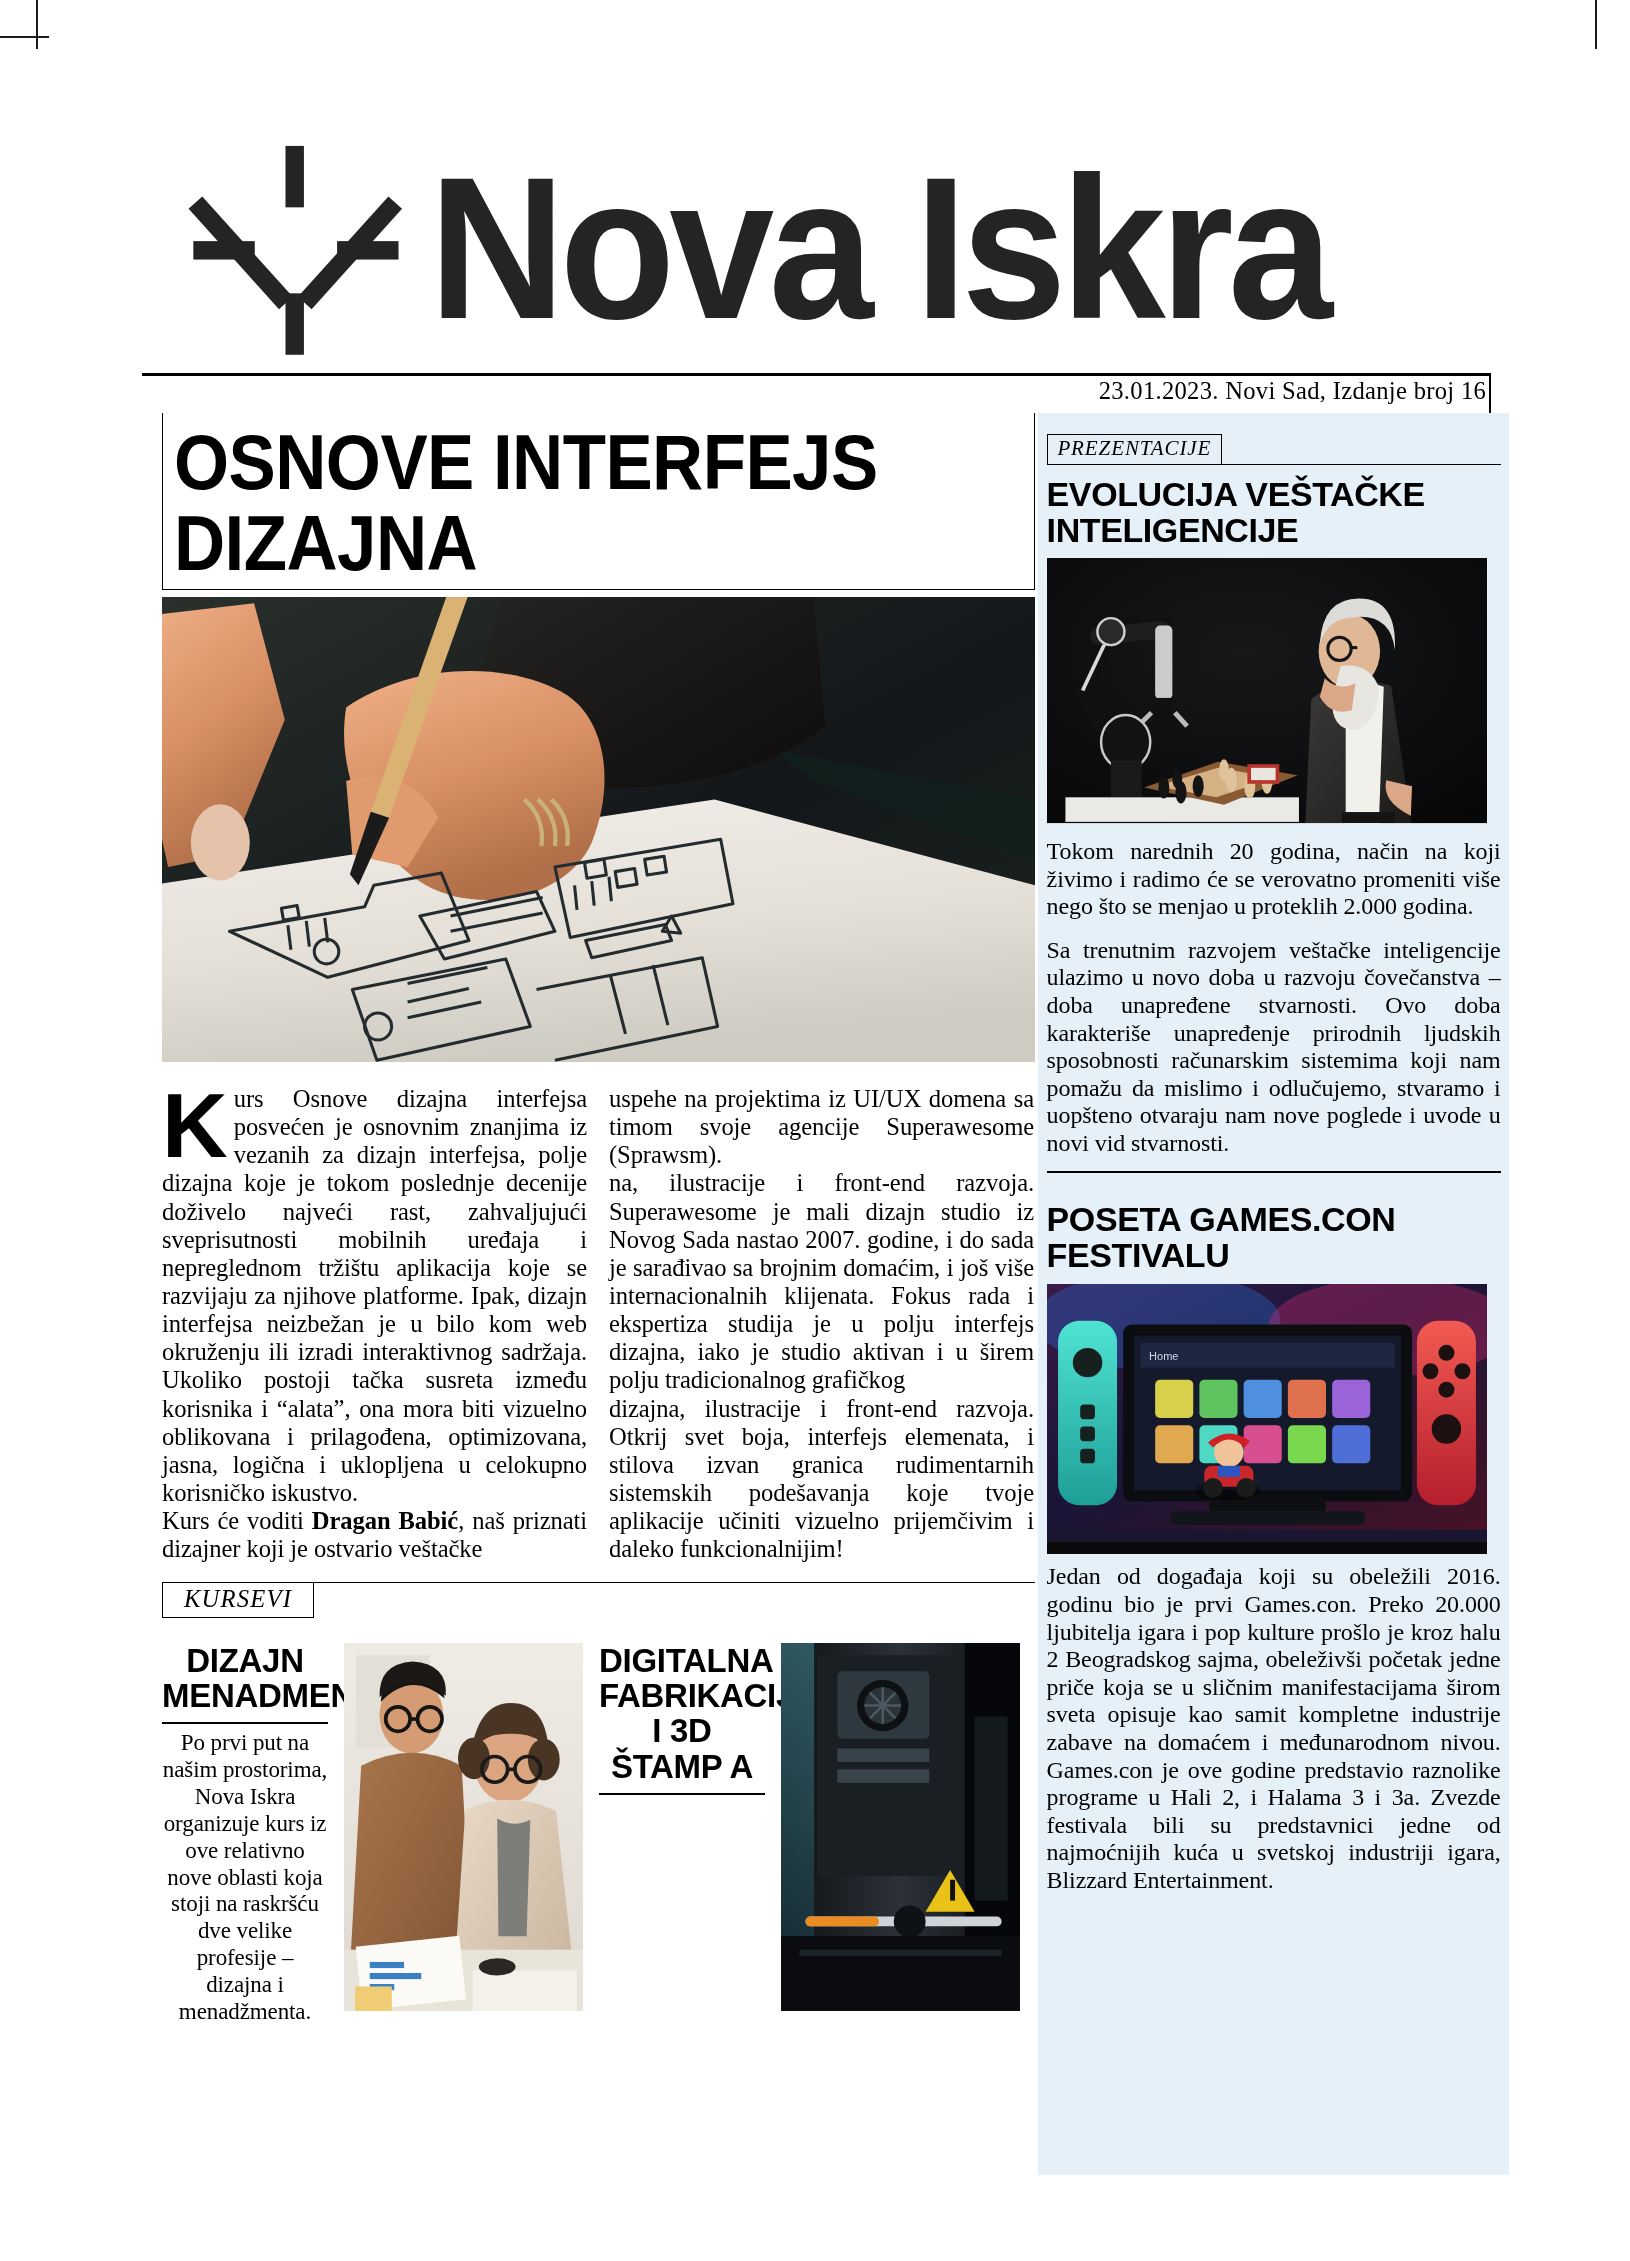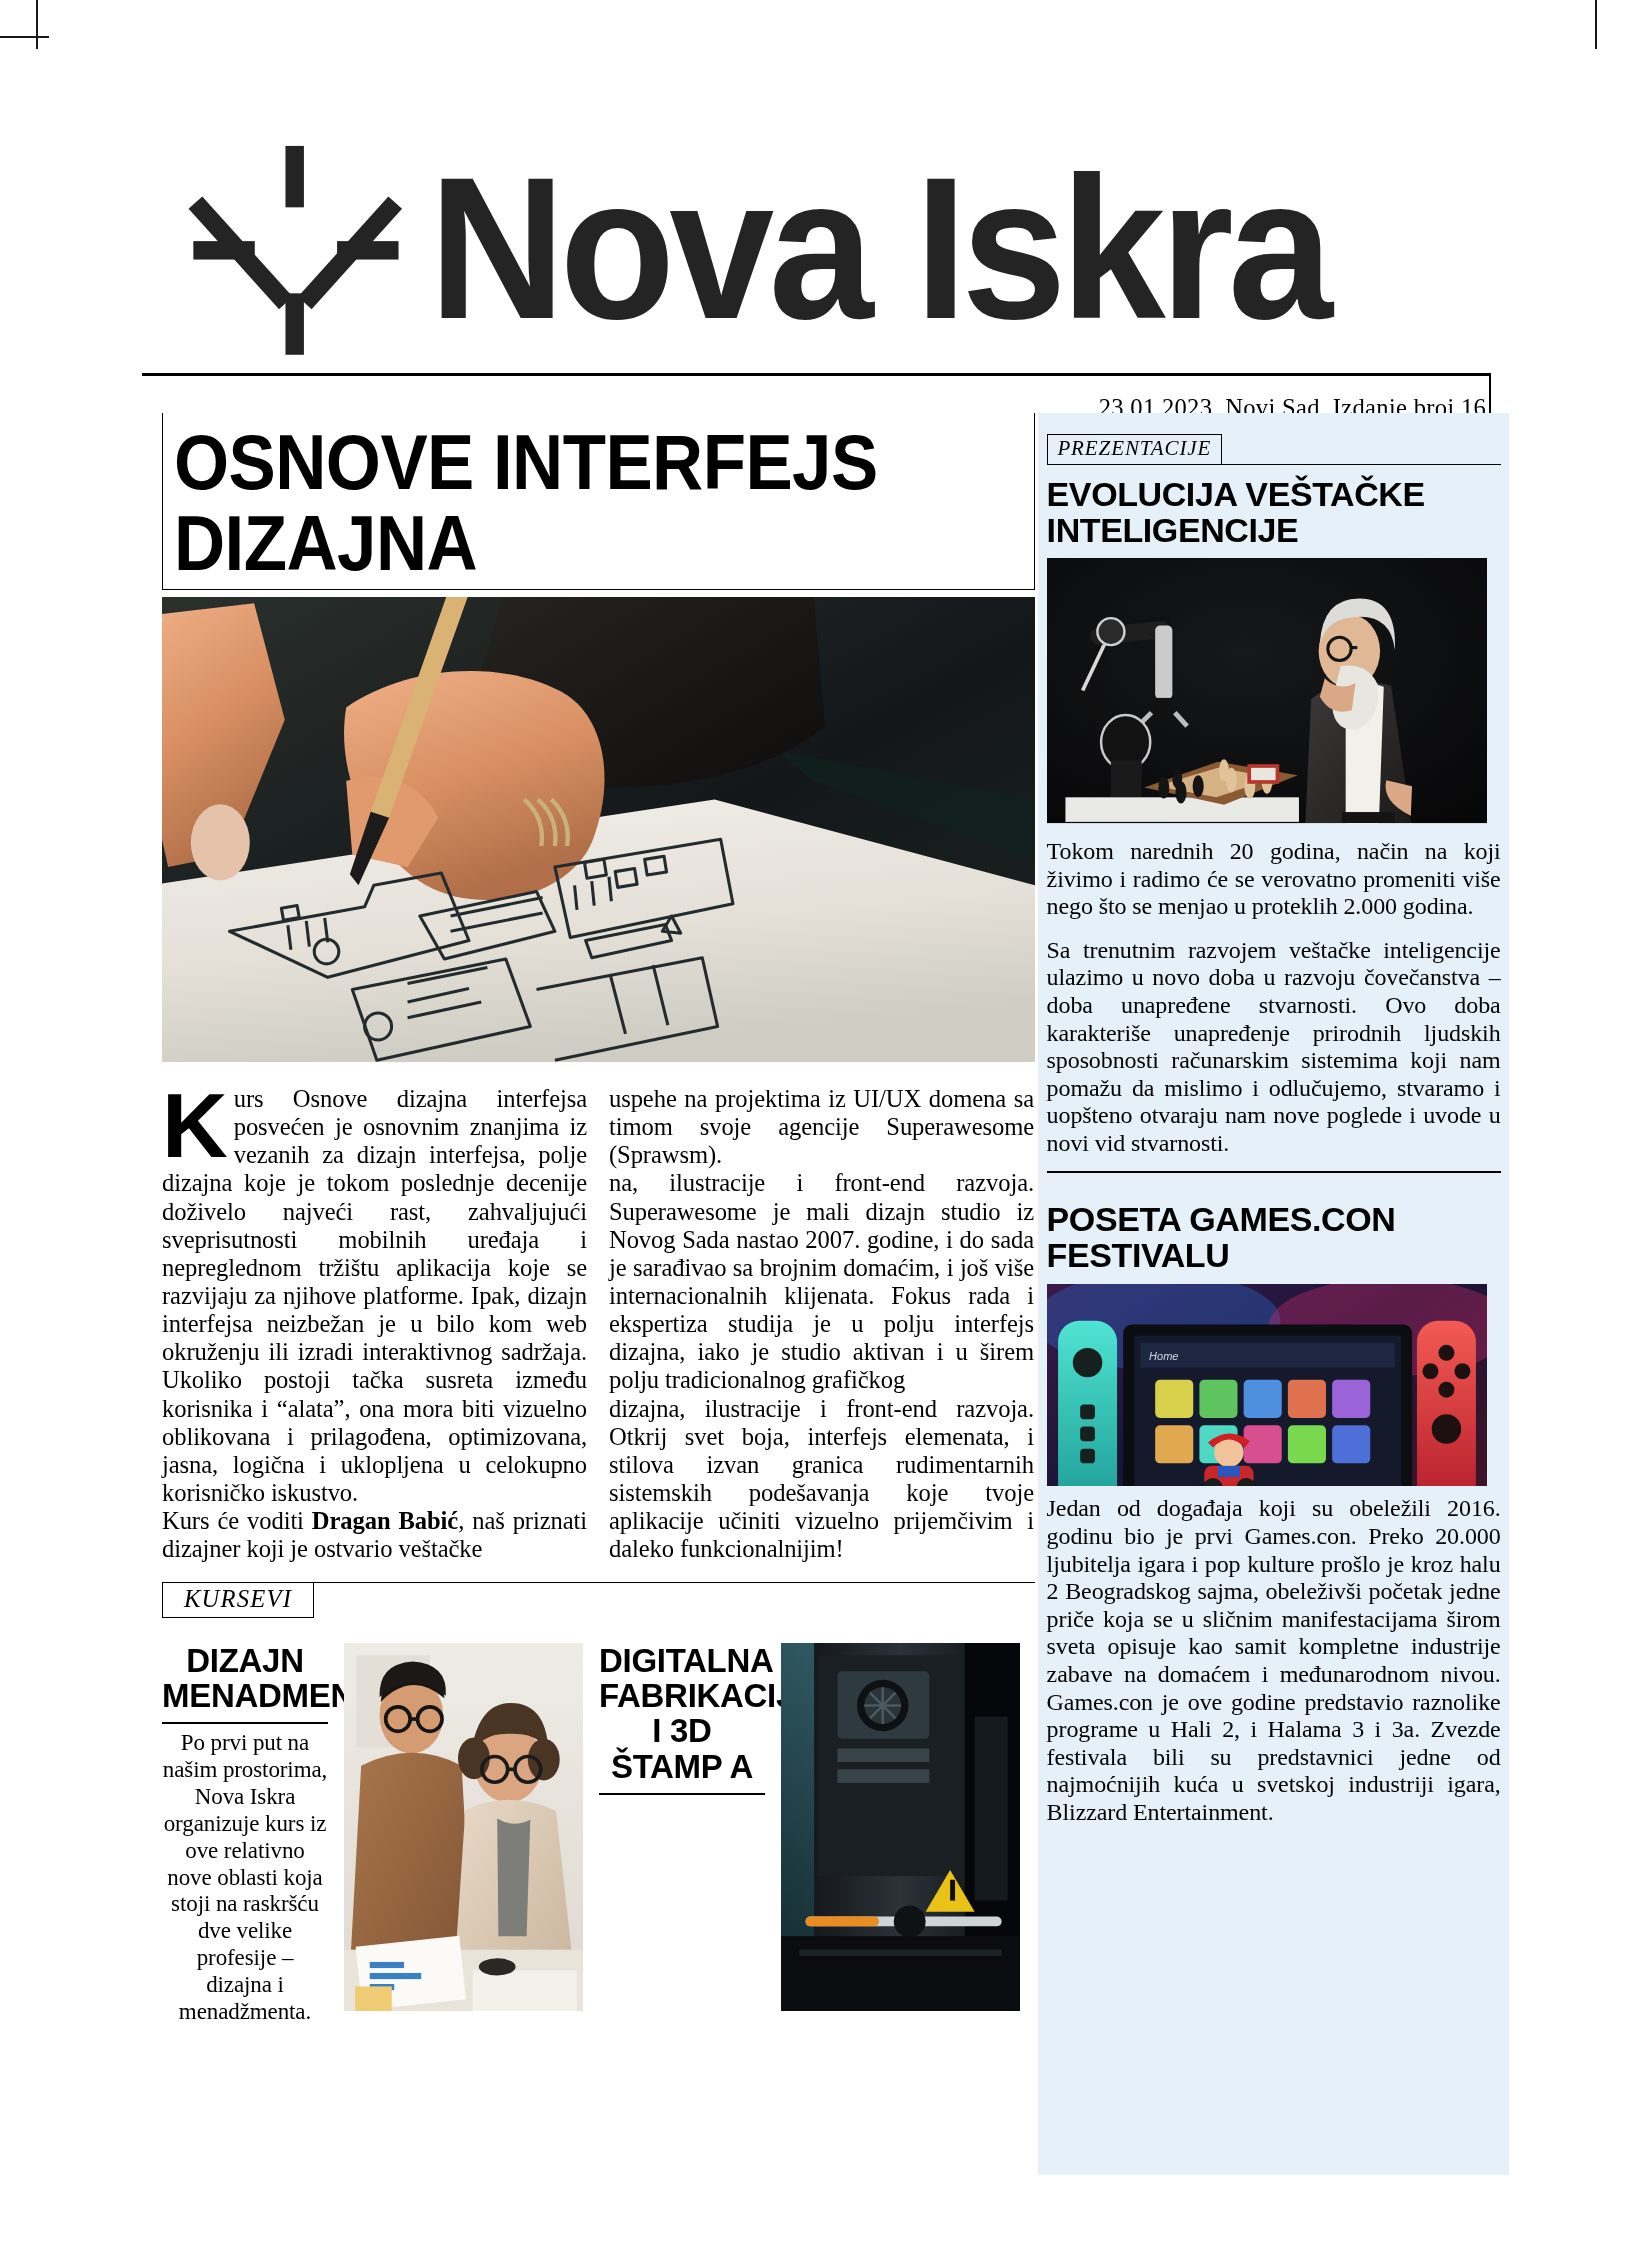--- a/index.html
+++ b/index.html
@@ -42,21 +42,21 @@
     white-space:nowrap;
   }
 
   
   .dateline-wrap {
     position:absolute; left:142px; top:373px; width:1349px;
     border-top:3.1px solid #000;
     height:38px;
   }
   .dateline {
-    position:absolute; right:4.9px; top:18px;
+    position:absolute; right:4.9px; top:1px;
     font-family:"Liberation Serif", serif;
     font-size:24.6px;
     letter-spacing:0.3px;
     white-space:nowrap;
   }
   .dateline-rightrule {
     position:absolute; right:0; top:0; width:2.5px; height:38px; background:#000;
   }
 
   
@@ -179,21 +179,21 @@
     font-weight:700;
     font-size:34px;
     line-height:1.07;
     letter-spacing:-0.4px;
     white-space:pre-line;
     margin:11px 0 0 0;
   }
   .side-head.second { border-top:2.5px solid #000; padding-top:28px; margin-top:13.5px; }
 
   .side-photo { width:440px; height:270px; margin-top:9.8px; position:relative; overflow:hidden; background:#0b0b0b; }
-  .side-photo.games { height:202px;font-style:italic; }
+  .side-photo.games { height:270px; }
   .side-photo svg { position:absolute; inset:0; }
 
   .side-body {
     font-size:24px; line-height:1.15; text-align:justify;
     margin:9.8px 0 0 0; letter-spacing:-0.1px;
   }
   .side-body + .side-body { margin-top:16px; }
 </style>
 </head>
 <body>

